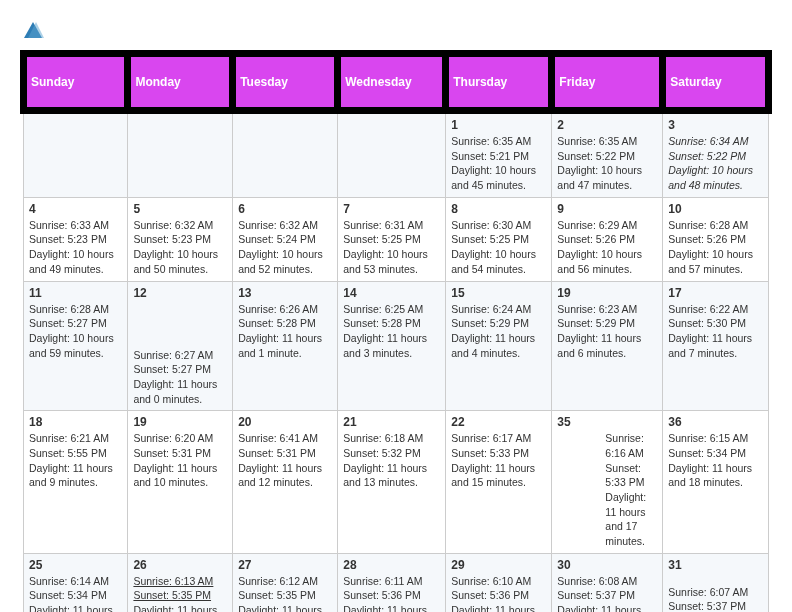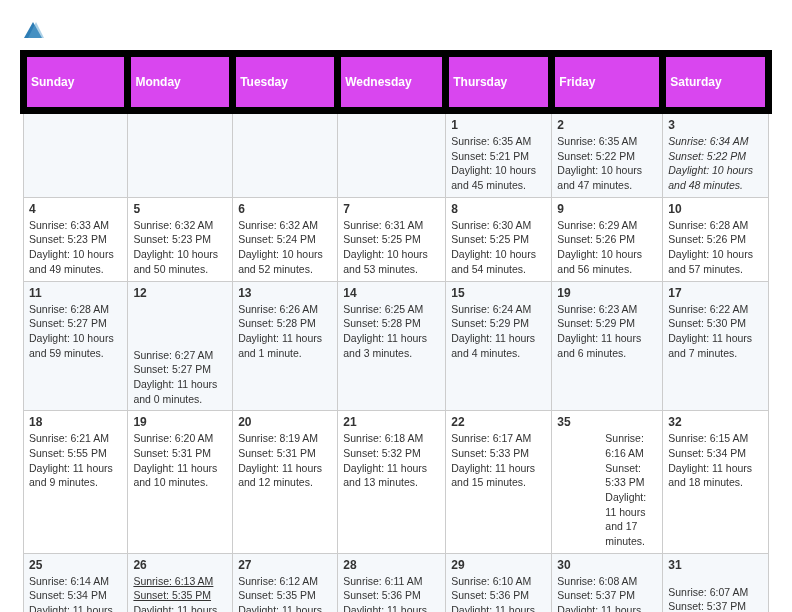--- a/index.html
+++ b/index.html
@@ -246,21 +246,21 @@
 Daylight: 11 hours and 9 minutes.</div>
         </td>
         <td>
           <span class="day-number">19</span>
           <div class="day-info" style="white-space: pre-line;">Sunrise: 6:20 AM
 Sunset: 5:31 PM
 Daylight: 11 hours and 10 minutes.</div>
         </td>
         <td>
           <span class="day-number">20</span>
-          <div class="day-info" style="white-space: pre-line;">Sunrise: 8:19 AM
+          <div class="day-info" style="white-space: pre-line;">Sunrise: 6:41 AM
 Sunset: 5:31 PM
 Daylight: 11 hours and 12 minutes.</div>
         </td>
         <td>
           <span class="day-number">21</span>
           <div class="day-info" style="white-space: pre-line;">Sunrise: 6:18 AM
 Sunset: 5:32 PM
 Daylight: 11 hours and 13 minutes.</div>
         </td>
         <td>
@@ -269,21 +269,21 @@
 Sunset: 5:33 PM
 Daylight: 11 hours and 15 minutes.</div>
         </td>
         <td>
           <span class="day-number">35</span>
           <div class="day-info" style="white-space: pre-line; margin-left: 48px;">Sunrise: 6:16 AM
 Sunset: 5:33 PM
 Daylight: 11 hours and 17 minutes.</div>
         </td>
         <td>
-          <span class="day-number">32</span>
+          <span class="day-number">36</span>
           <div class="day-info" style="white-space: pre-line;">Sunrise: 6:15 AM
 Sunset: 5:34 PM
 Daylight: 11 hours and 18 minutes.</div>
         </td>
       </tr>
       <tr>
         <td>
           <span class="day-number">25</span>
           <div class="day-info" style="white-space: pre-line;">Sunrise: 6:14 AM
 Sunset: 5:34 PM

